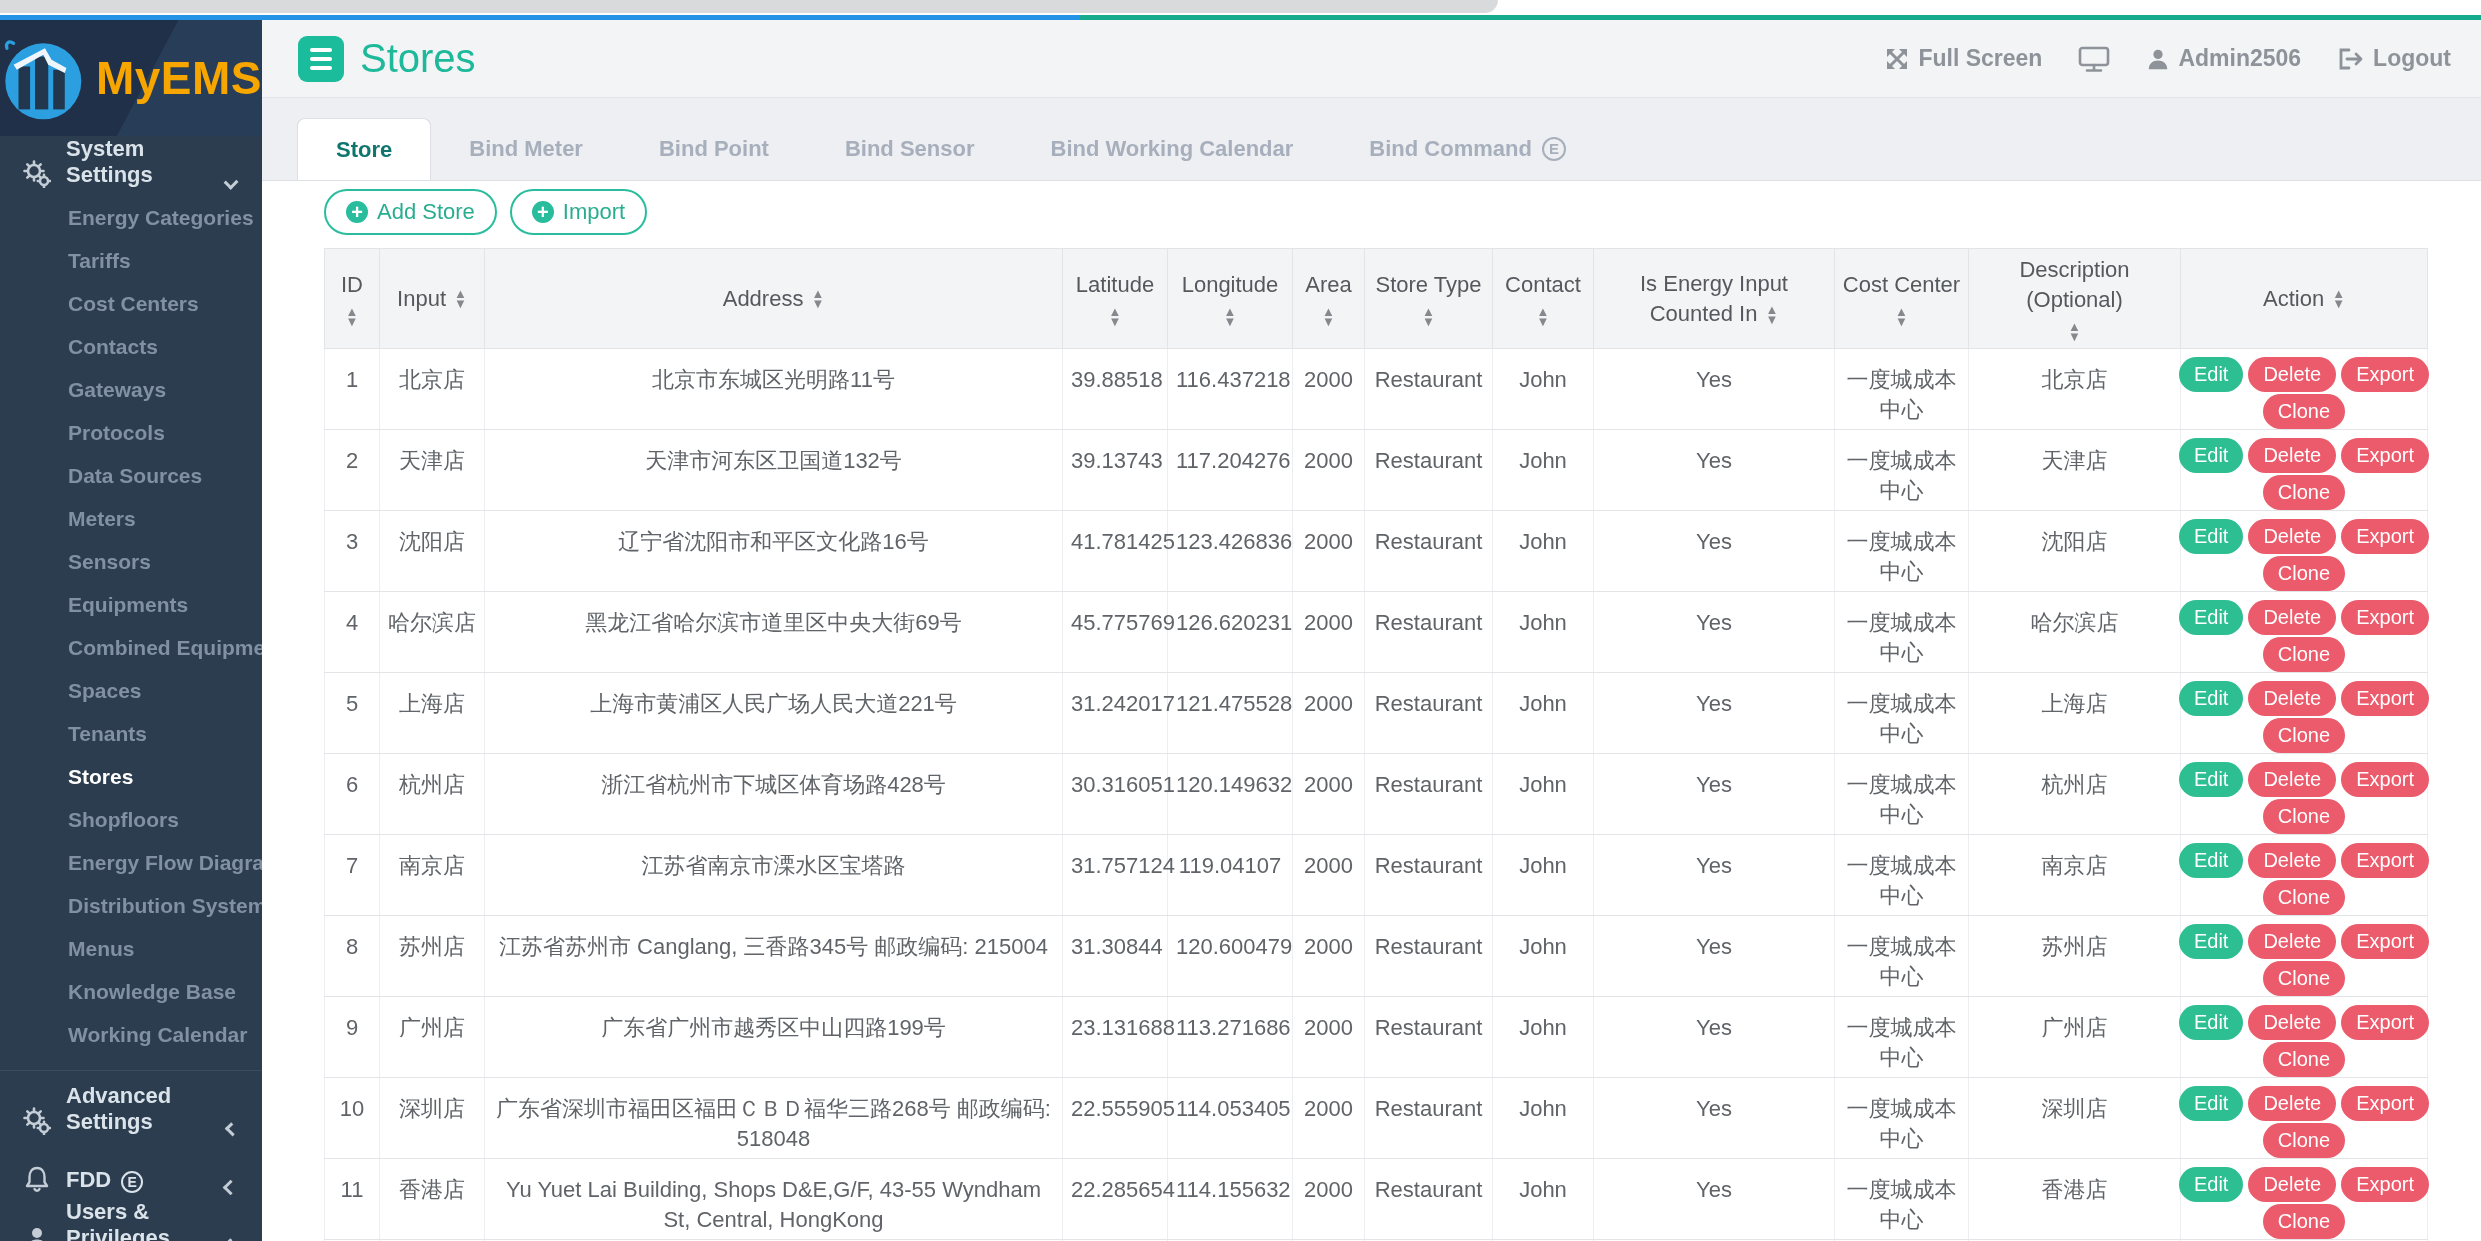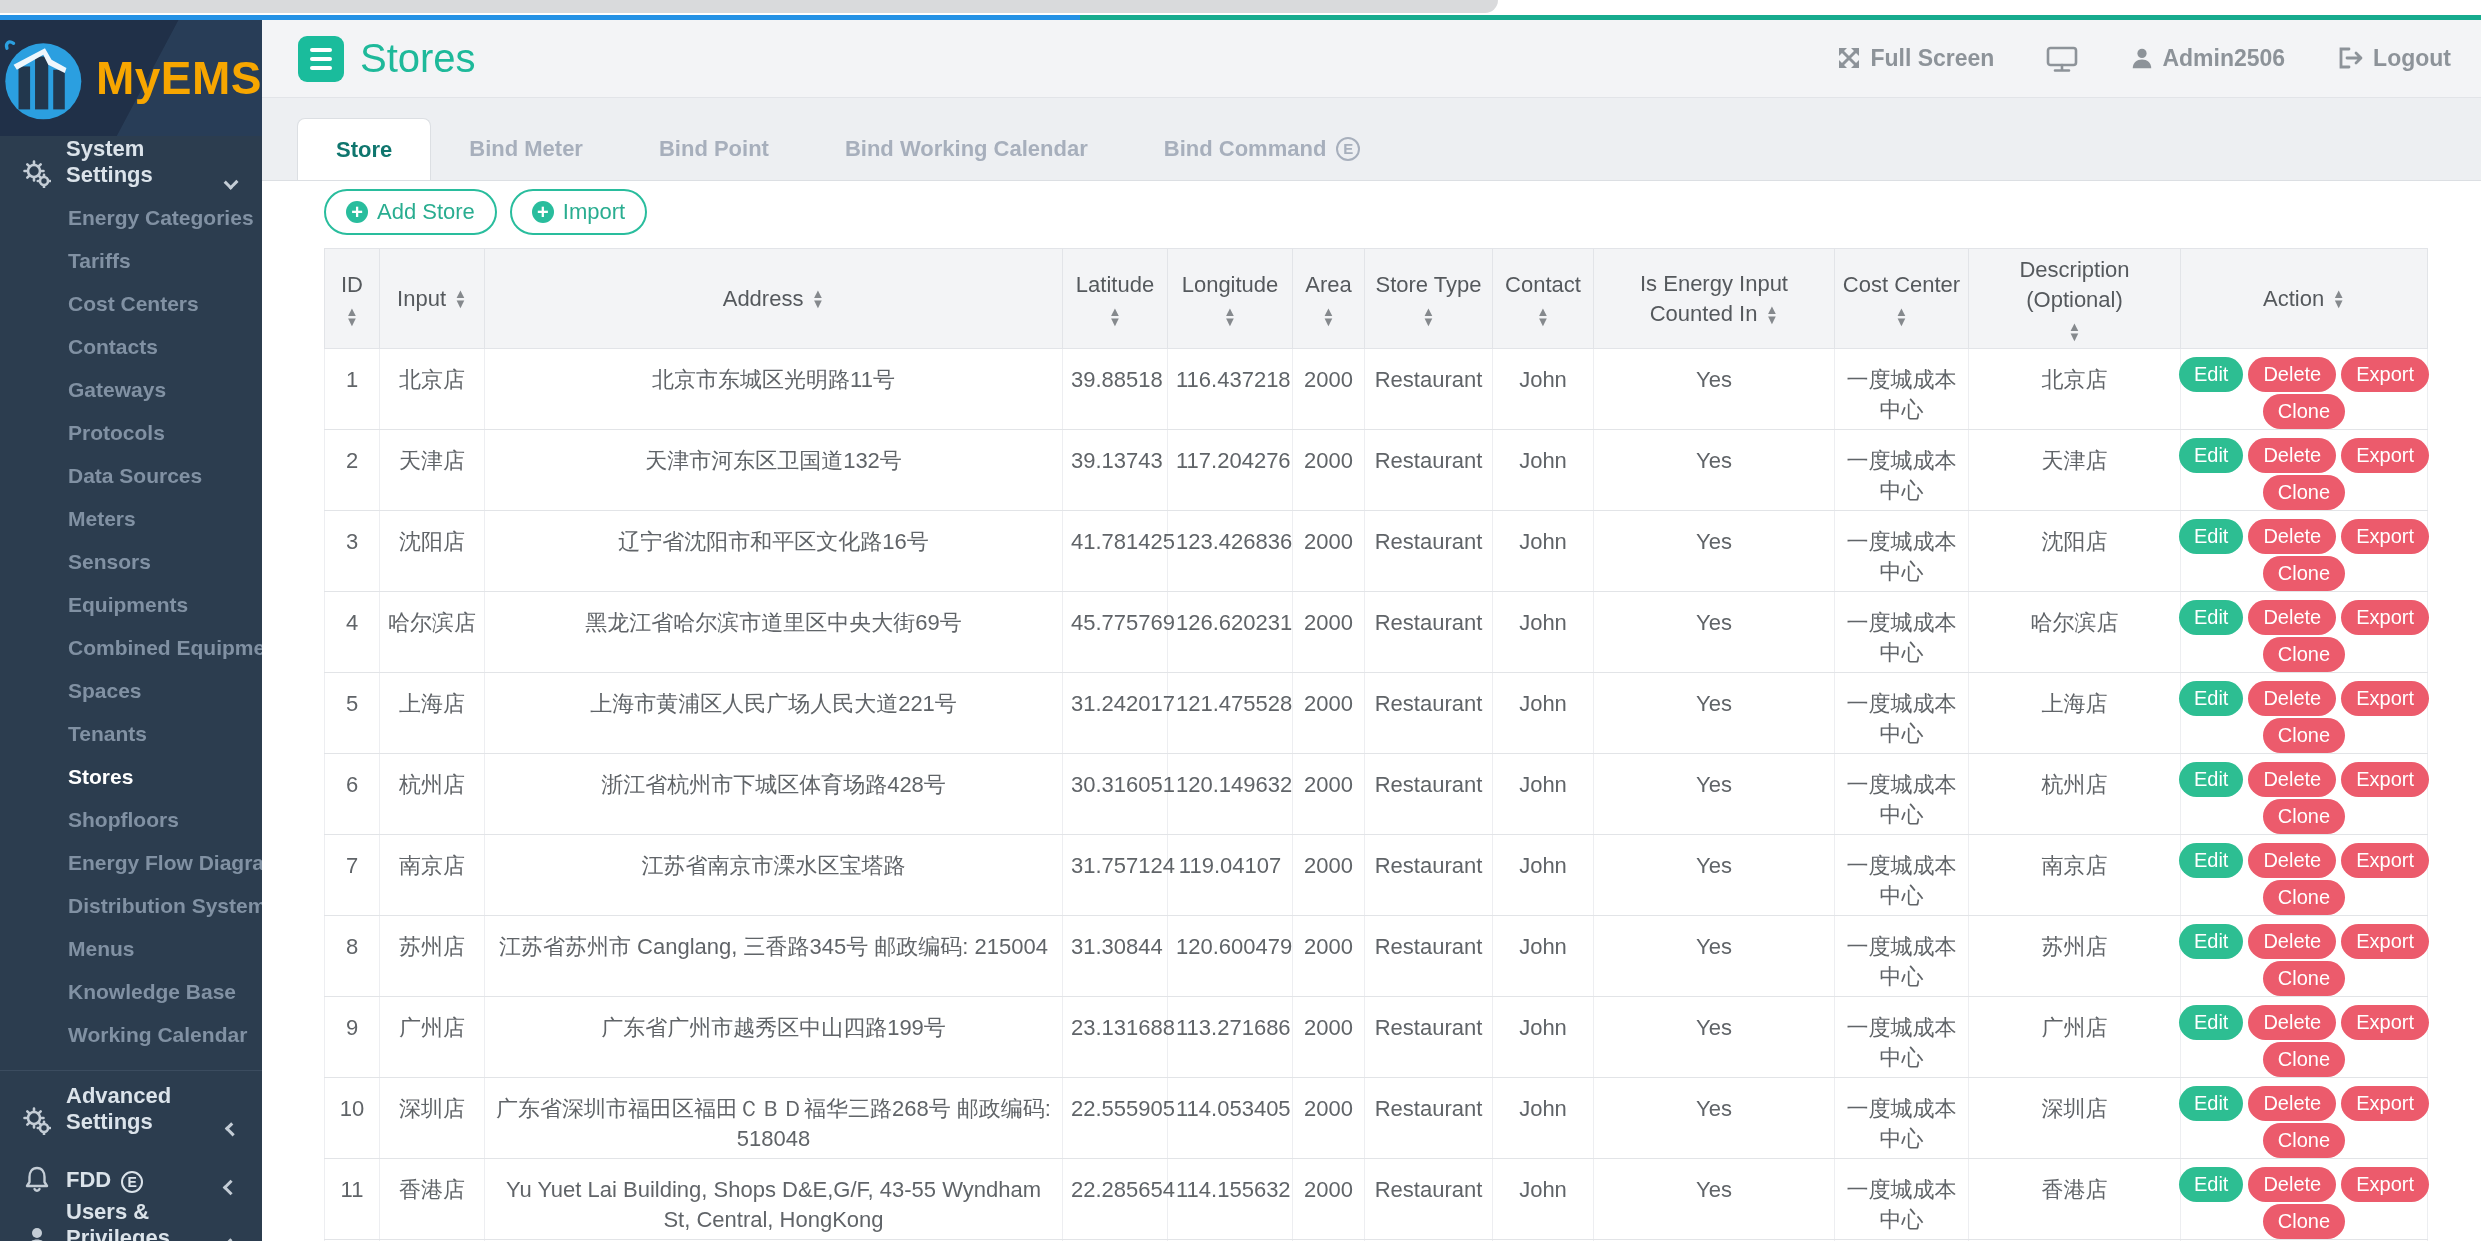--- a/index.html
+++ b/index.html
@@ -36,21 +36,21 @@
   .side-divider { border-top:1px solid #3b4c5f; margin-top:14px; flex-shrink:0; }
   .mt12 { margin-top:12px; } .mt6 { margin-top:6px; }
   .badge-circle { display:inline-block; width:22px; height:22px; border:2px solid currentColor; border-radius:50%; font-size:14px; line-height:18px; text-align:center; font-weight:700; margin-left:10px; }
 
   
   .content { flex:1; min-width:0; display:flex; flex-direction:column; background:#edeff2; }
   .page-header { height:78px; background:#f3f4f6; border-bottom:1px solid #e2e4e8; display:flex; align-items:center; padding:0 30px 0 36px; flex-shrink:0; }
   .title-icon { width:46px; height:46px; border-radius:9px; background:#1abc9c; display:flex; flex-direction:column; justify-content:center; align-items:center; gap:5px; flex-shrink:0; }
   .title-icon i { width:22px; height:4px; background:#fff; border-radius:2px; }
   .page-title { color:#1eb99a; font-size:40px; font-weight:400; margin-left:16px; }
-  .header-right { margin-left:auto; display:flex; align-items:flex-start; gap:52px; color:#8d9399; font-size:23px; font-weight:700; }
+  .header-right { margin-left:auto; display:flex; align-items:center; gap:36px; color:#8d9399; font-size:23px; font-weight:700; }
   .hr-item { display:flex; align-items:center; gap:8px; cursor:pointer; white-space:nowrap; }
   .hr-item svg { display:block; }
 
   
   .tabbar { display:flex; padding:20px 0 0 35px; height:82px; flex-shrink:0; position:relative; z-index:2; }
   .tab { padding:0 38px; height:62px; display:flex; align-items:center; gap:10px; font-size:22px; font-weight:700; color:#a7afbc; cursor:pointer; }
   .tab .tab-badge { width:24px; height:24px; border:2px solid currentColor; border-radius:50%; font-size:15px; line-height:20px; text-align:center; font-weight:700; }
   .tab.active { background:#fff; color:#0f766e; border:1px solid #dcdfe3; border-bottom:none; border-radius:8px 8px 0 0; margin-bottom:-1px; }
 
   .panel { flex:1; background:#fff; border-top:1px solid #dcdfe3; position:relative; z-index:1; padding:8px 31px 0 62px; overflow:hidden; }
@@ -296,20 +296,24 @@
   <div class="tab">
     <span class="tab-label">Bind Meter</span>
 
   </div>
 
   <div class="tab">
     <span class="tab-label">Bind Point</span>
 
   </div>
 
+  <div class="tab">
+    <span class="tab-label">Bind Sensor</span>
+
+  </div>
 
   <div class="tab">
     <span class="tab-label">Bind Working Calendar</span>
 
   </div>
 
   <div class="tab">
     <span class="tab-label">Bind Command</span>
     <span class="tab-badge">E</span>
   </div>

